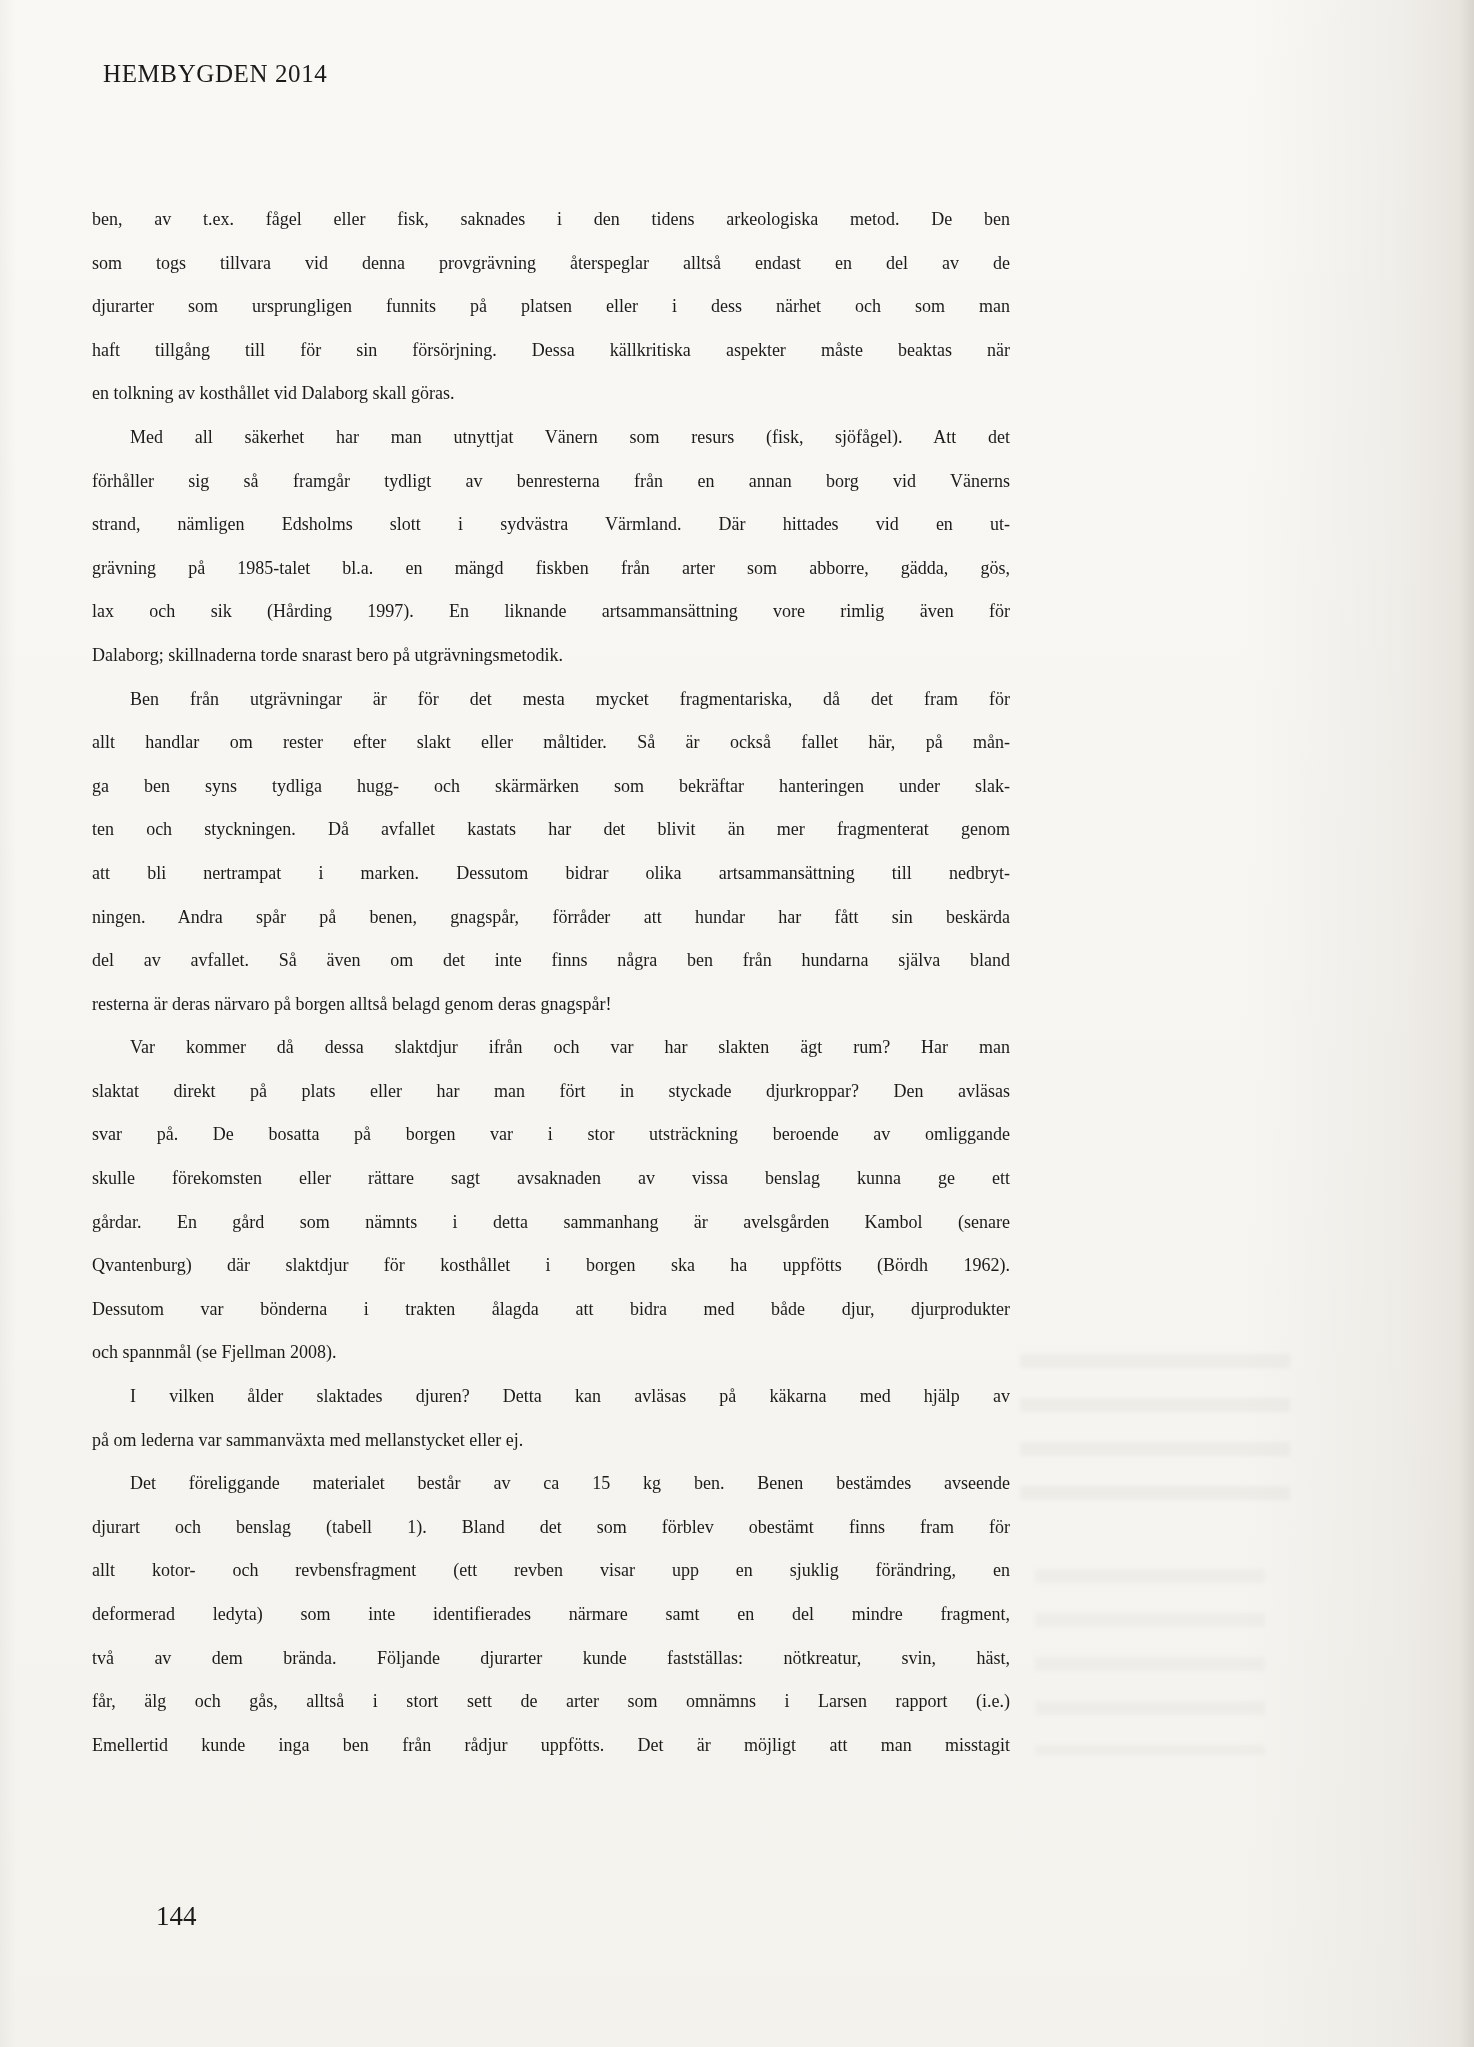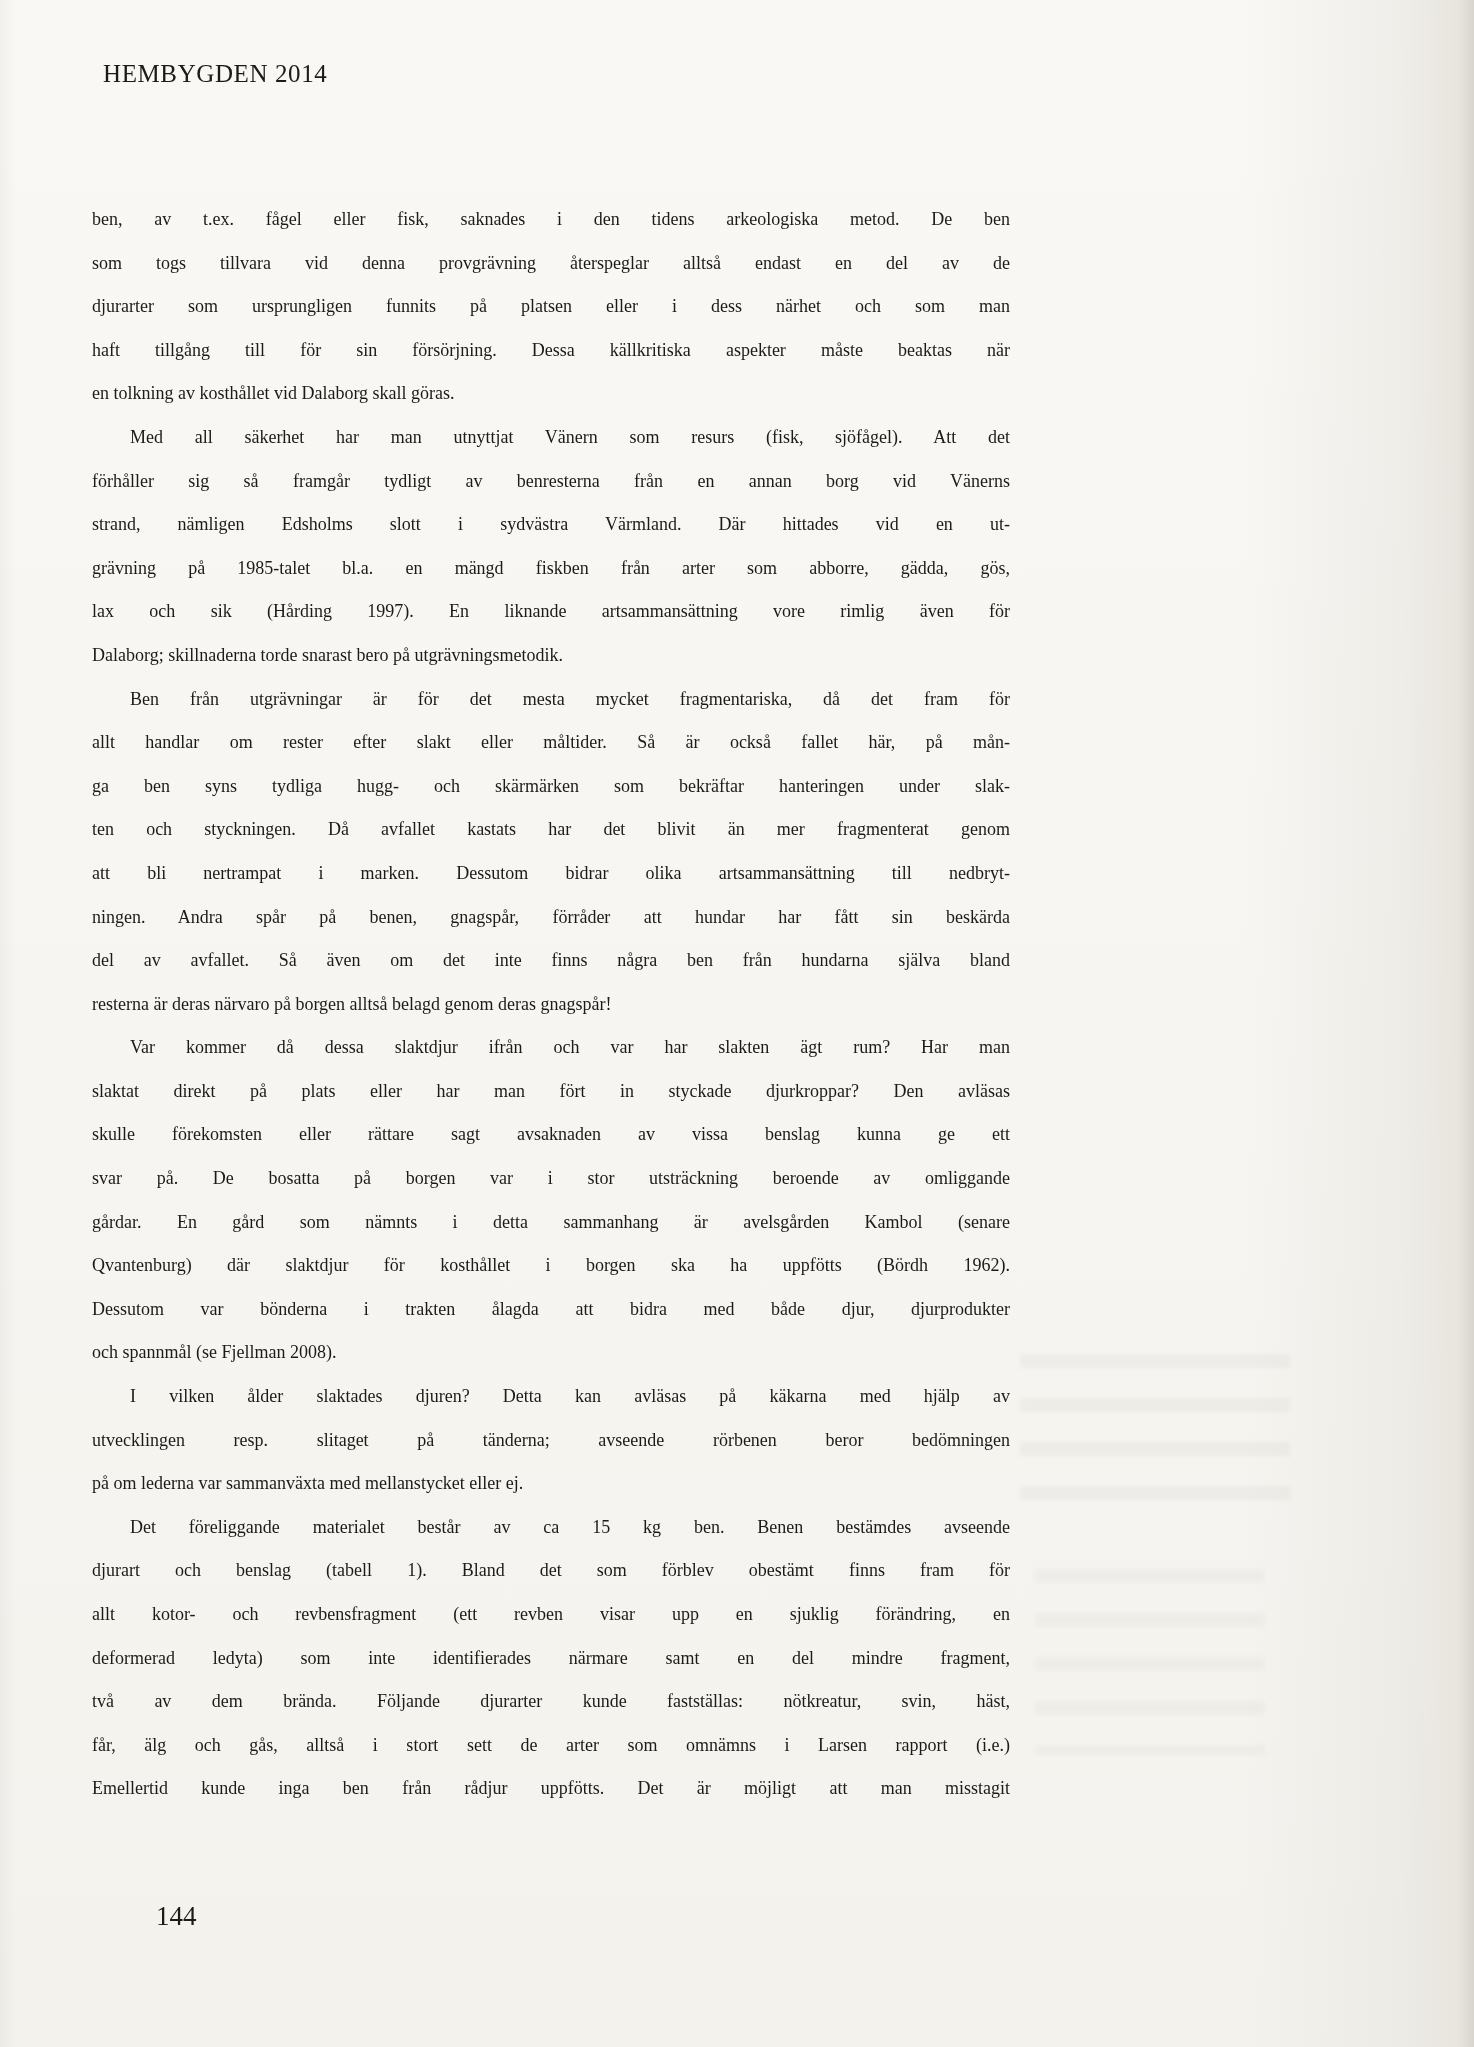--- a/index.html
+++ b/index.html
@@ -79,28 +79,27 @@
       <div class="line indent">Ben från utgrävningar är för det mesta mycket fragmentariska, då det fram för</div>
       <div class="line">allt handlar om rester efter slakt eller måltider. Så är också fallet här, på mån-</div>
       <div class="line">ga ben syns tydliga hugg- och skärmärken som bekräftar hanteringen under slak-</div>
       <div class="line">ten och styckningen. Då avfallet kastats har det blivit än mer fragmenterat genom</div>
       <div class="line">att bli nertrampat i marken. Dessutom bidrar olika artsammansättning till nedbryt-</div>
       <div class="line">ningen. Andra spår på benen, gnagspår, förråder att hundar har fått sin beskärda</div>
       <div class="line">del av avfallet. Så även om det inte finns några ben från hundarna själva bland</div>
       <div class="line lastline">resterna är deras närvaro på borgen alltså belagd genom deras gnagspår!</div>
       <div class="line indent">Var kommer då dessa slaktdjur ifrån och var har slakten ägt rum? Har man</div>
       <div class="line">slaktat direkt på plats eller har man fört in styckade djurkroppar? Den avläsas</div>
+      <div class="line">svar på. De bosatta på borgen var i stor utsträckning beroende av omliggande</div>
       <div class="line">skulle förekomsten eller rättare sagt avsaknaden av vissa benslag kunna ge ett</div>
-      <div class="line">svar på. De bosatta på borgen var i stor utsträckning beroende av omliggande</div>
       <div class="line">gårdar. En gård som nämnts i detta sammanhang är avelsgården Kambol (senare</div>
       <div class="line">Qvantenburg) där slaktdjur för kosthållet i borgen ska ha uppfötts (Bördh 1962).</div>
       <div class="line">Dessutom var bönderna i trakten ålagda att bidra med både djur, djurprodukter</div>
       <div class="line lastline">och spannmål (se Fjellman 2008).</div>
       <div class="line indent">I vilken ålder slaktades djuren? Detta kan avläsas på käkarna med hjälp av</div>
-      <div class="line">utvecklingen resp. slitaget på tänderna; avseende rörbenen beror bedömningen</div>
       <div class="line lastline">på om lederna var sammanväxta med mellanstycket eller ej.</div>
       <div class="line indent">Det föreliggande materialet består av ca 15 kg ben. Benen bestämdes avseende</div>
       <div class="line">djurart och benslag (tabell 1). Bland det som förblev obestämt finns fram för</div>
       <div class="line">allt kotor- och revbensfragment (ett revben visar upp en sjuklig förändring, en</div>
       <div class="line">deformerad ledyta) som inte identifierades närmare samt en del mindre fragment,</div>
       <div class="line">två av dem brända. Följande djurarter kunde fastställas: nötkreatur, svin, häst,</div>
       <div class="line">får, älg och gås, alltså i stort sett de arter som omnämns i Larsen rapport (i.e.)</div>
       <div class="line">Emellertid kunde inga ben från rådjur uppfötts. Det är möjligt att man misstagit</div>
     </div>
 

